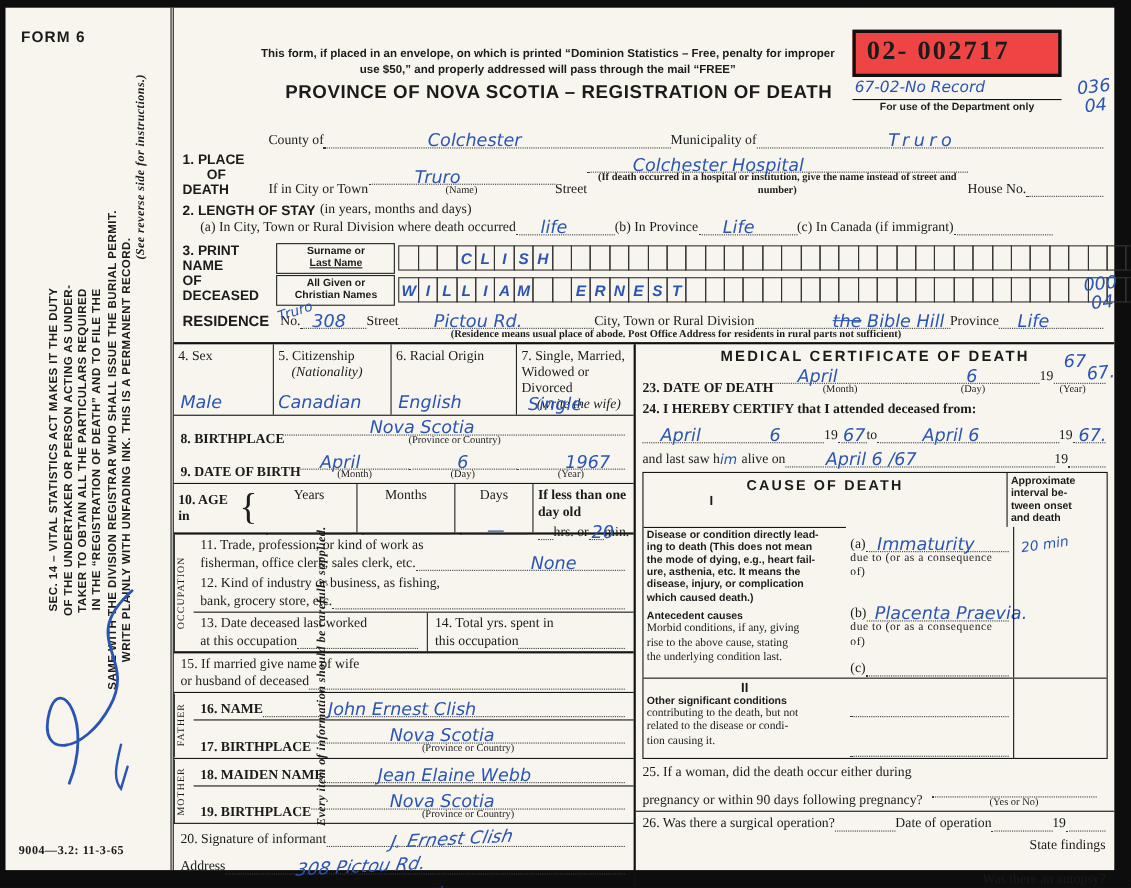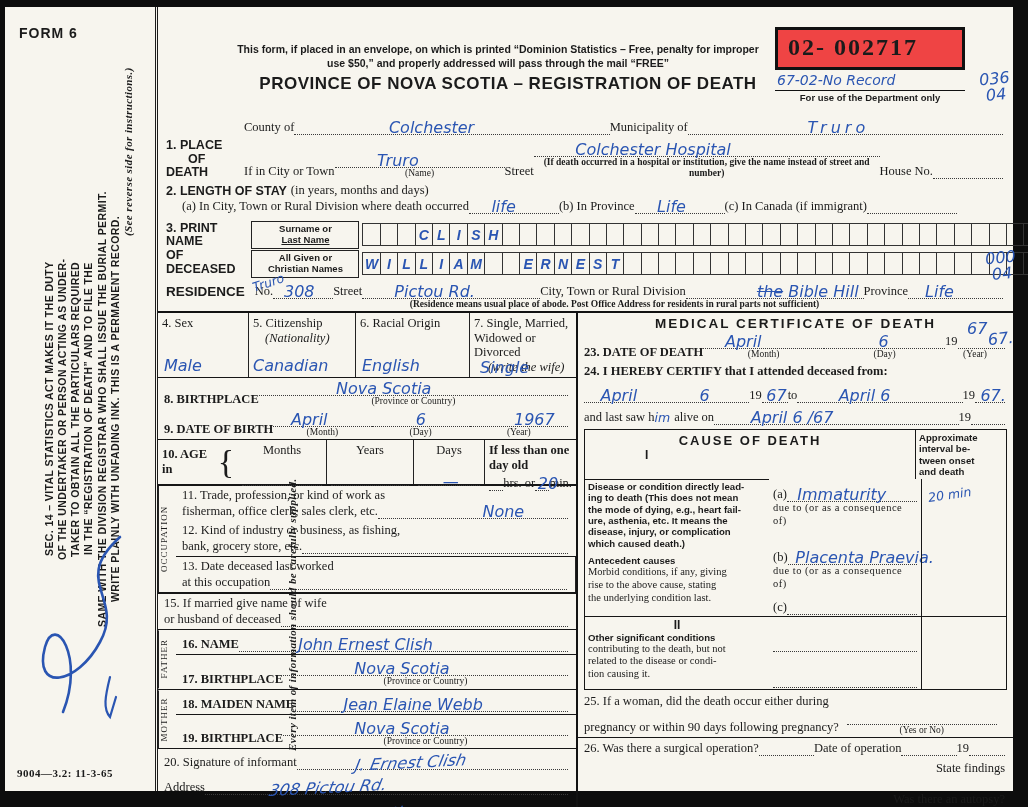--- a/index.html
+++ b/index.html
@@ -368,26 +368,26 @@
                 <span class="sub">(Year)</span>
               </span>
             </div>
           </div>
 
           <div class="boxrow thin serif" style="height:44px;">
             <div class="cell" style="width:72px;border-right:0;display:flex;align-items:center;">
               <span class="b serif">10. AGE in</span>
               <span class="brace" style="font-size:34px;font-weight:normal;">{</span>
             </div>
+            <div class="cell" style="width:78px;text-align:center;">
+              <div>Years</div>
+              <div class="dot" style="margin-top:12px;"></div>
+            </div>
             <div class="cell" style="width:80px;text-align:center;">
               <div>Months</div>
-              <div class="dot" style="margin-top:12px;"></div>
-            </div>
-            <div class="cell" style="width:78px;text-align:center;">
-              <div>Years</div>
               <div class="dot" style="margin-top:12px;"></div>
             </div>
             <div class="cell" style="width:62px;text-align:center;">
               <div>Days</div>
               <div class="dot" style="margin-top:12px;">
                   <span class="hand big over" style="left:40%;bottom:-6px;">—</span>
                 </div>
             </div>
             <div class="cell" style="flex:1;border-right:0;">
               <div class="b serif">If less than one day old</div>
@@ -419,20 +419,27 @@
                 <div class="row">
                   <span>bank, grocery store, etc.</span>
                   <span class="dot"></span>
                 </div>
               </div>
               <div class="boxrow thin">
                 <div class="pad serif cell" style="flex:1.15;border-right:1px solid #222;">
                   <div>13. Date deceased last worked</div>
                   <div class="row">
                     <span>at this occupation</span>
+                    <span class="dot"></span>
+                  </div>
+                </div>
+                <div class="pad serif" style="flex:1;">
+                  <div>14. Total yrs. spent in</div>
+                  <div class="row">
+                    <span>this occupation</span>
                     <span class="dot"></span>
                   </div>
                 </div>
               </div>
             </div>
           </div>
 
           <div class="pad thick serif">
             <div>15. If married give name of wife</div>
             <div class="row">

